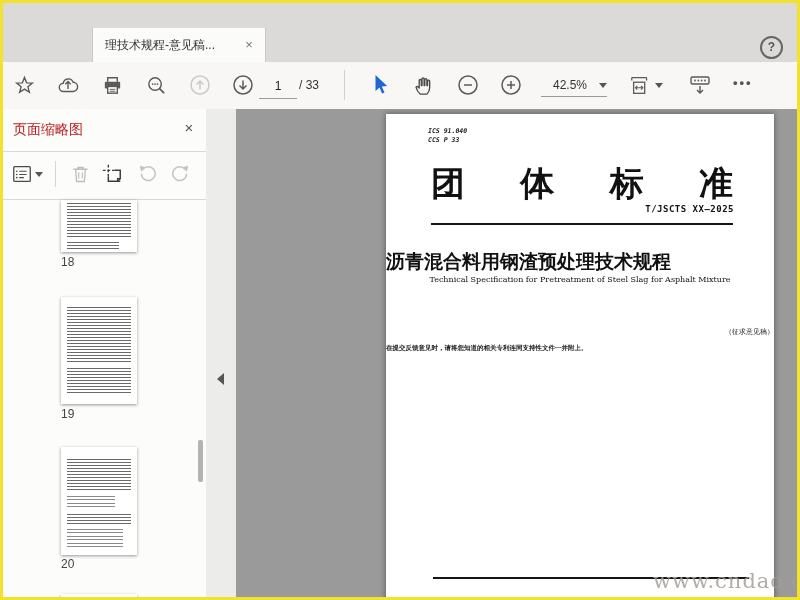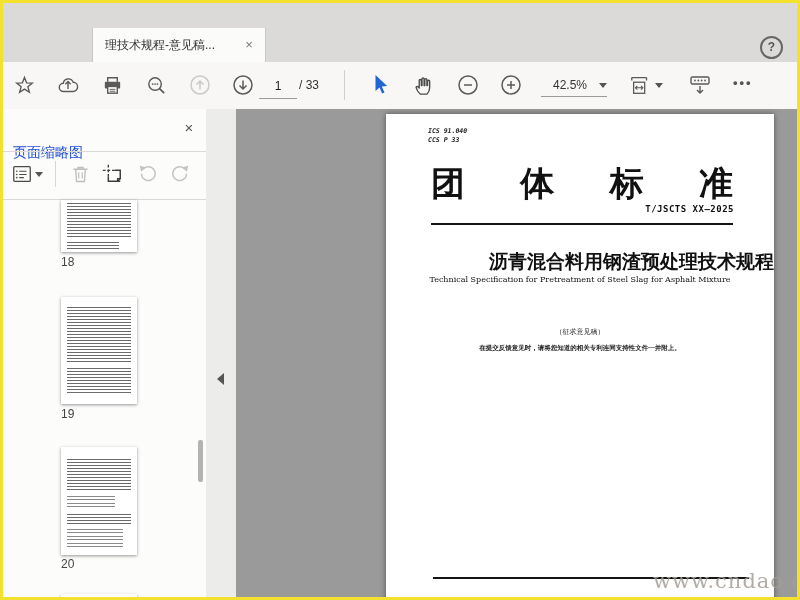--- a/index.html
+++ b/index.html
@@ -33,21 +33,21 @@
   .page-total{left:296px;top:16px;font-size:12px;color:#333;}
   .zoom-box{left:538px;top:12px;width:66px;height:22px;border-bottom:1px solid #9a9a9a;
     font-size:12px;color:#333;display:flex;align-items:center;}
   .zoom-box .zv{flex:1;text-align:center;}
   .caret{width:0;height:0;border-left:4px solid transparent;border-right:4px solid transparent;
     border-top:5px solid #555;display:inline-block;}
   .more-dots{left:730px;top:13px;font-size:13px;color:#555;letter-spacing:2px;font-weight:bold;}
 
   
   .panel{left:0;top:106px;width:203px;bottom:0;background:#fcfcfb;border-right:1px solid #cfccc9;}
-  .panel-title{left:10px;top:12px;font-size:14px;color:#1d4ed8;margin-top:23px;}
+  .panel-title{left:10px;top:12px;font-size:14px;color:#b91c1c;}
   .panel-close{right:8px;top:10px;width:18px;height:18px;text-align:center;line-height:18px;
     font-size:15px;color:#555;}
   .panel-sep1{left:0;top:42px;width:203px;height:1px;background:#dbd8d5;}
   .panel-sep2{left:0;top:90px;width:203px;height:1px;background:#dbd8d5;}
   .pbtn{top:52px;width:26px;height:26px;display:flex;align-items:center;justify-content:center;}
   .p-divider{left:52px;top:52px;width:1px;height:26px;background:#d8d5d2;}
 
   .thumb{background:#fff;box-shadow:0 1px 3px rgba(0,0,0,.4);overflow:hidden;}
   .tfill{margin:5px 6px;background:repeating-linear-gradient(#6a6a6a 0px,#6a6a6a 1px,transparent 1px,transparent 3px);}
   .tfill.light{background:repeating-linear-gradient(#8a8a8a 0px,#8a8a8a 1px,transparent 1px,transparent 3.4px);}
@@ -64,24 +64,24 @@
   .viewer{left:233px;top:106px;right:0;bottom:0;background:#9a9a9a;overflow:hidden;}
   .page{left:150px;top:5px;width:388px;height:520px;background:#fff;box-shadow:0 0 6px rgba(0,0,0,.45);}
   .doc{font-family:"DejaVu Serif","Liberation Serif",serif;color:#111;}
   .ics{left:42px;top:13px;font-family:"DejaVu Sans Mono","Liberation Mono",monospace;
     font-weight:bold;font-size:6.5px;line-height:9px;color:#222;font-style:italic;}
   .band{left:45px;top:47px;width:302px;display:flex;justify-content:space-between;
     font-size:34px;font-weight:bold;color:#111;font-family:"DejaVu Sans","Liberation Sans",sans-serif;}
   .stdnum{right:40px;top:90px;font-size:9px;font-weight:bold;letter-spacing:.5px;color:#111;
     font-family:"DejaVu Sans Mono","Liberation Mono",monospace;}
   .hr1{left:45px;top:109px;width:302px;height:2px;background:#151515;}
-  .title-cn{left:0;top:135px;width:100%;text-align:right;font-size:19px;font-weight:bold;color:#111;}
+  .title-cn{left:0;top:135px;width:100%;text-align:left;font-size:19px;font-weight:bold;color:#111;}
   .title-en{left:0;top:161px;width:100%;text-align:center;font-size:8px;color:#111;}
-  .draft{left:0;top:213px;width:100%;text-align:center;font-size:7px;color:#222;}
-  .patent{left:0;top:230px;width:100%;text-align:center;font-size:6.5px;font-weight:bold;color:#222;}
+  .draft{left:0;top:213px;width:100%;text-align:right;font-size:7px;color:#222;}
+  .patent{left:0;top:230px;width:100%;font-size:6.5px;font-weight:bold;color:#222;}
   .dates{left:55px;top:450px;width:308px;display:flex;justify-content:space-between;
     font-size:7.5px;font-weight:bold;color:#111;}
   .hr2{left:47px;top:463px;width:316px;height:2px;background:#151515;}
   .publisher{left:47px;top:470px;width:316px;text-align:center;font-size:10.5px;
     font-weight:bold;letter-spacing:1.5px;color:#111;}
 
   
   .wm-tl{left:8px;top:8px;font-size:21px;font-weight:bold;letter-spacing:7px;
     color:rgba(100,96,92,.55);font-family:"DejaVu Serif",serif;z-index:50;pointer-events:none;}
   .wm-br{left:650px;top:566px;font-size:21px;color:rgba(164,158,150,.85);

